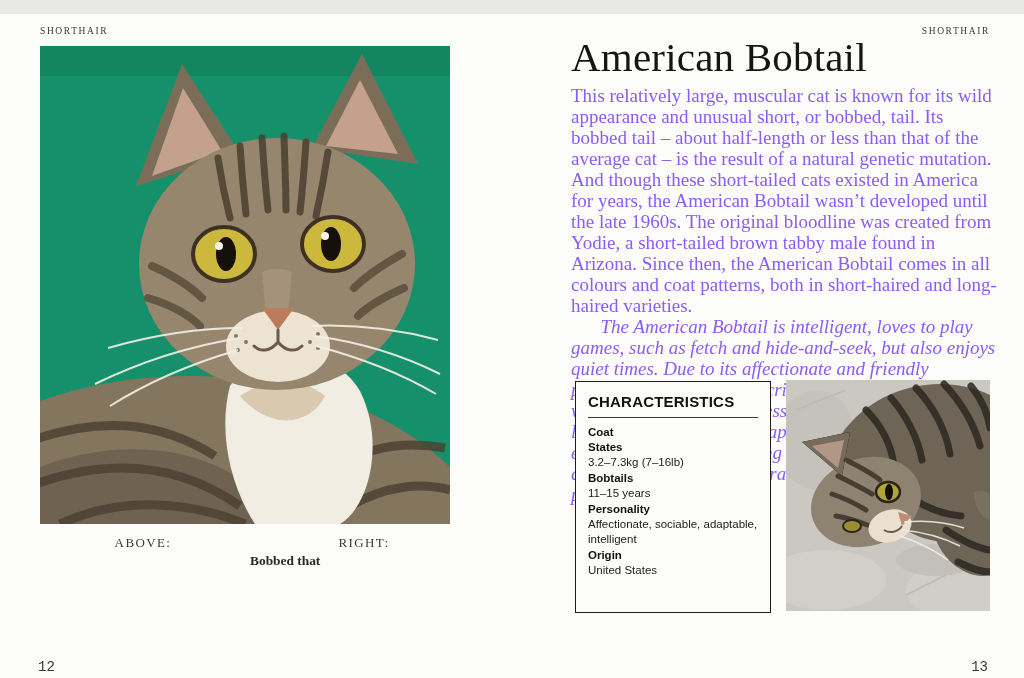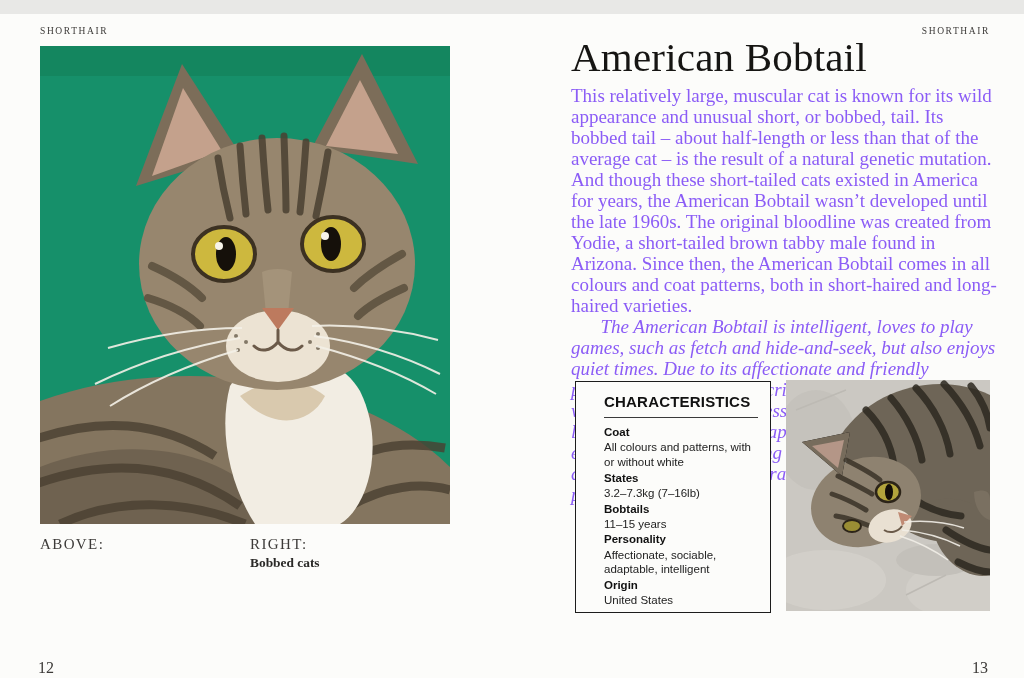--- a/index.html
+++ b/index.html
@@ -15,56 +15,56 @@
   
   .runhead{
     position:absolute;top:12px;
     font-size:9.5px;letter-spacing:1.6px;
     color:#3c3a38;font-family:"Liberation Serif",serif;
   }
   .runhead.left{left:40px;}
   .runhead.right{right:34px;text-align:right;}
   
   .folio{
-    position:absolute;top:645px;font-size:16px;color:#3c3a38;
+    position:absolute;top:645px;font-size:14px;color:#3c3a38;font-family:Liberation Mono, monospace;
   }
   .folio.left{left:38px;}
   .folio.right{right:36px;}
   
   .main-photo{
     position:absolute;left:40px;top:32px;width:410px;height:478px;
     display:block;
   }
   
   .caption{
     position:absolute;top:521px;font-size:13.4px;line-height:1.2;color:#2a2927;
   }
   .caption.c1{left:40px;width:206px;}
   .caption.c2{left:250px;width:228px;}
   .cap-kicker{
-    font-size:15px;letter-spacing:1.4px;color:#3c3a38;margin-bottom:2px;
+    font-size:13px;letter-spacing:1.4px;color:#3c3a38;margin-bottom:2px;text-align:center;
   }
   .cap-title{font-weight:bold;margin-bottom:1px;}
   
   .title{
     position:absolute;left:571px;top:22px;width:430px;
     font-size:41px;font-weight:normal;letter-spacing:0.2px;color:#161513;
     margin:0;line-height:1.05;
   }
   .bodycopy{
     position:absolute;left:571px;top:71px;width:426px;
     font-size:19px;line-height:1.105;color:#8b5cf6;
   }
   .bodycopy p{margin:0;}
   .bodycopy p + p{text-indent:1.55em;font-style:italic;}
   
   .charbox{
     position:absolute;left:575px;top:367px;width:196px;height:232px;
     box-sizing:border-box;border:1.5px solid #1c1c1c;
-    padding:11px 12px 10px 28px;
+    padding:11px 12px 10px 12px;
     font-family:"Liberation Sans", sans-serif;
     background:#fcfcfa;
   }
   .charbox h2{
     margin:0 0 0 0;font-size:15px;font-weight:bold;letter-spacing:0.2px;
     color:#111;padding-bottom:7px;border-bottom:1.2px solid #3a3a3a;
   }
   .char-items{margin-top:7px;}
   .char-label{font-size:11.5px;font-weight:bold;color:#111;line-height:1.32;}
   .char-value{font-size:11.5px;color:#222;line-height:1.28;margin-bottom:1px;}
@@ -152,38 +152,37 @@
       <path d="M276,300 C322,312 362,328 396,348"></path>
       <path d="M272,280 C318,278 360,284 398,294"></path>
     </g>
   </svg>
 
   <div class="caption c1">
     <div class="cap-kicker">ABOVE:</div>
   </div>
   <div class="caption c2">
     <div class="cap-kicker">RIGHT:</div>
-    <div class="cap-title">Bobbed cats</div>
+    <div class="cap-title">Bobbed that</div>
   </div>
 
   <div class="folio left">12</div>
   <div class="folio right">13</div>
 
   <h1 class="title">American Bobtail</h1>
 
   <div class="bodycopy">
     <p>This relatively large, muscular cat is known for its wild appearance and unusual short, or bobbed, tail. Its bobbed tail – about half-length or less than that of the average cat – is the result of a natural genetic mutation. And though these short-tailed cats existed in America for years, the American Bobtail wasn’t developed until the late 1960s. The original bloodline was created from Yodie, a short-tailed brown tabby male found in Arizona. Since then, the American Bobtail comes in all colours and coat patterns, both in short-haired and long-haired varieties.</p>
     <p>The American Bobtail is intelligent, loves to play games, such as fetch and hide-and-seek, but also enjoys quiet times. Due to its affectionate and friendly personality, it is often described as dog-like – it even wags its short tail to express its mood and walks on a lead! This breed easily adapts to almost any environment and gets along with everyone – even children, other pets and strangers – making them great pets in any household.</p>
   </div>
 
   <div class="charbox">
     <h2>CHARACTERISTICS</h2>
     <div class="char-items">
       <div class="char-label">Coat</div>
-      <div class="char-value">All colours and patterns, with or without white</div>
       <div class="char-label">States</div>
       <div class="char-value">3.2–7.3kg (7–16lb)</div>
       <div class="char-label">Bobtails</div>
       <div class="char-value">11–15 years</div>
       <div class="char-label">Personality</div>
       <div class="char-value">Affectionate, sociable, adaptable, intelligent</div>
       <div class="char-label">Origin</div>
       <div class="char-value">United States</div>
     </div>
   </div>

